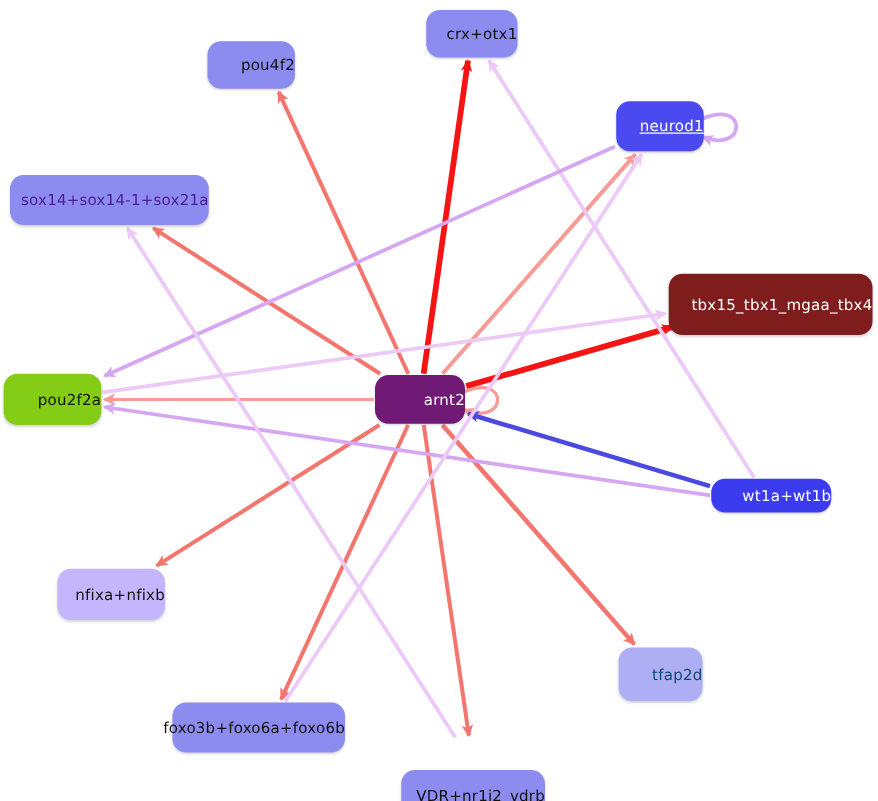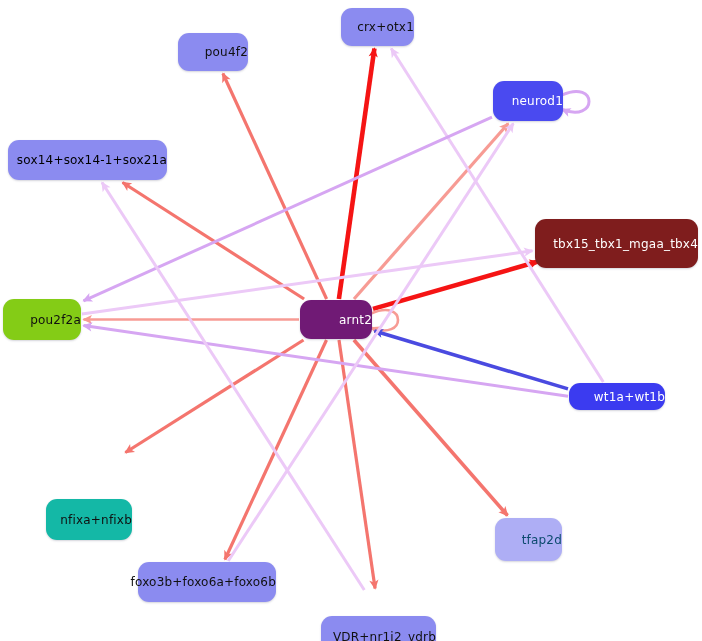--- a/index.html
+++ b/index.html
@@ -74,42 +74,42 @@
       <path fill="none" stroke="#ecc9f7" stroke-width="3" stroke-linecap="butt" d="M603.3,382.0 L391.2,48.5" marker-end="url(#ah8)"></path>
       <path fill="none" stroke="#d6a6f2" stroke-width="3" stroke-linecap="butt" d="M492.0,117.2 L83.5,300.8" marker-end="url(#ah7)"></path>
       <path fill="none" stroke="#d6a6f2" stroke-width="3" stroke-linecap="butt" d="M562,95 C598,79 598,123.4 562,109.4" marker-end="url(#ah7)"></path>
       <path fill="none" stroke="#ecc9f7" stroke-width="3" stroke-linecap="butt" d="M82.0,313.9 L532.5,250.8" marker-end="url(#ah8)"></path>
       <path fill="none" stroke="#ecc9f7" stroke-width="3" stroke-linecap="butt" d="M364.3,590.0 L102.0,182.5" marker-end="url(#ah8)"></path>
       <path fill="none" stroke="#ecc9f7" stroke-width="3" stroke-linecap="butt" d="M228.2,561.0 L513.3,123.5" marker-end="url(#ah8)"></path>
     </svg>
 <div class="node" style="left: 341px; top: 8px; width: 73px; height: 38px; background: rgb(139, 139, 240); color: rgb(16, 16, 16);">
       <span>crx+otx1</span>
     </div>
-    <div class="node" style="left: 178px; top: 33px; width: 70px; height: 38px; background: rgb(139, 139, 240); color: rgb(16, 16, 16);">
+    <div class="node" style="left: 166px; top: 33px; width: 70px; height: 38px; background: rgb(139, 139, 240); color: rgb(16, 16, 16);">
       <span>pou4f2</span>
     </div>
-    <div class="node" style="left: 493px; top: 81px; width: 70px; height: 40px; background: rgb(74, 74, 240); color: rgb(255, 255, 255);">
+    <div class="node" style="left: 493px; top: 81px; width: 70px; height: 40px; background: rgb(74, 74, 240); color: rgb(255, 255, 255); text-decoration: underline;">
       <span>neurod1</span>
     </div>
-    <div class="node" style="left: 8px; top: 140px; width: 159px; height: 40px; background: rgb(139, 139, 240); color: #000000;">
+    <div class="node" style="left: 8px; top: 140px; width: 159px; height: 40px; background: rgb(139, 139, 240); color: #4c1d95;">
       <span>sox14+sox14-1+sox21a</span>
     </div>
     <div class="node" style="left: 535px; top: 219px; width: 163px; height: 49px; background: #7f1d1d; color: rgb(255, 255, 255);">
       <span>tbx15_tbx1_mgaa_tbx4</span>
     </div>
     <div class="node" style="left: 3px; top: 299px; width: 78px; height: 41px; background: #84cc16; color: rgb(16, 16, 16);">
       <span>pou2f2a</span>
     </div>
     <div class="node" style="left: 300px; top: 300px; width: 72px; height: 39px; background: #701a75; color: rgb(255, 255, 255); padding-left: 21px;">
       <span>arnt2</span>
     </div>
     <div class="node" style="left: 569px; top: 383px; width: 96px; height: 27px; background: rgb(59, 59, 240); color: rgb(255, 255, 255);">
       <span>wt1a+wt1b</span>
     </div>
-    <div class="node" style="left: 46px; top: 455px; width: 86px; height: 41px; background: #14b8a6; color: rgb(16, 16, 16); margin-top: 44px;">
+    <div class="node" style="left: 46px; top: 455px; width: 86px; height: 41px; background: #c4b5fd; color: rgb(16, 16, 16);">
       <span>nfixa+nfixb</span>
     </div>
     <div class="node" style="left: 495px; top: 518px; width: 67px; height: 43px; background: rgb(174, 174, 245); color: #0c4a6e; padding-left: 32px;">
       <span>tfap2d</span>
     </div>
     <div class="node" style="left: 138px; top: 562px; width: 138px; height: 40px; background: rgb(139, 139, 240); color: rgb(16, 16, 16);">
       <span>foxo3b+foxo6a+foxo6b</span>
     </div>
     <div class="node" style="left: 321px; top: 591px; width: 115px; height: 42px; background: rgb(139, 139, 240); color: rgb(16, 16, 16); margin-top: 25px;">
       <span>VDR+nr1i2_vdrb</span>

